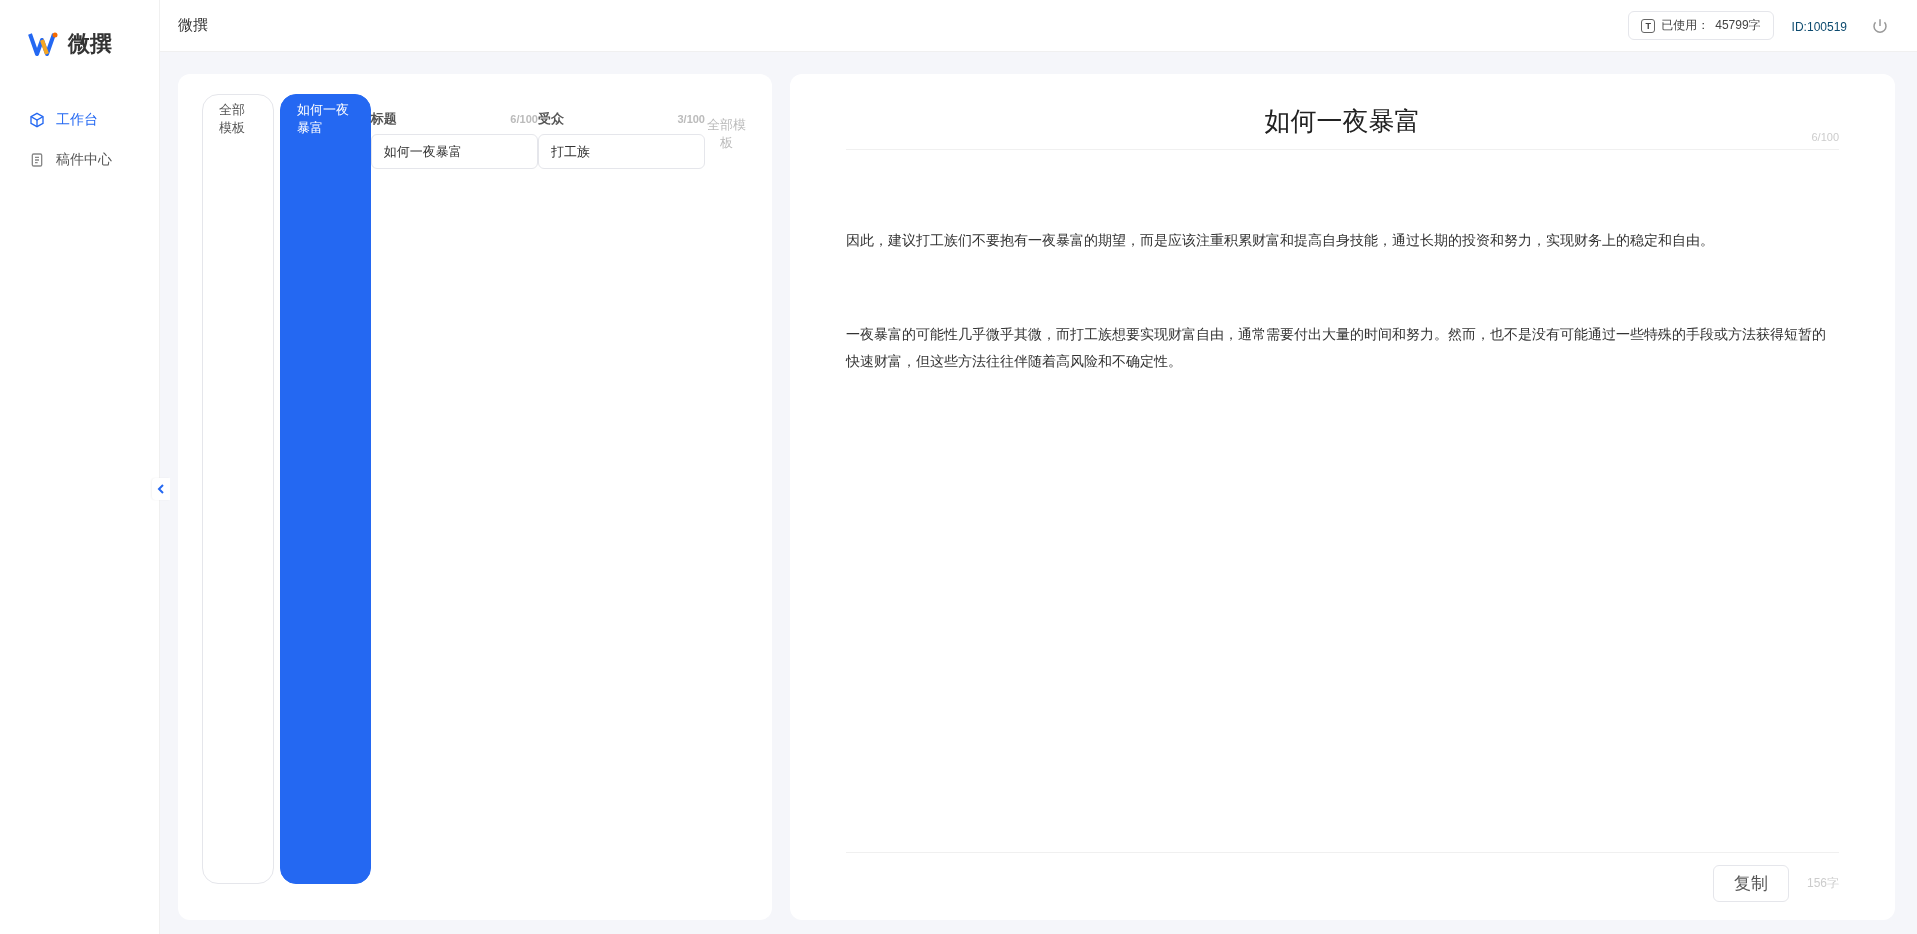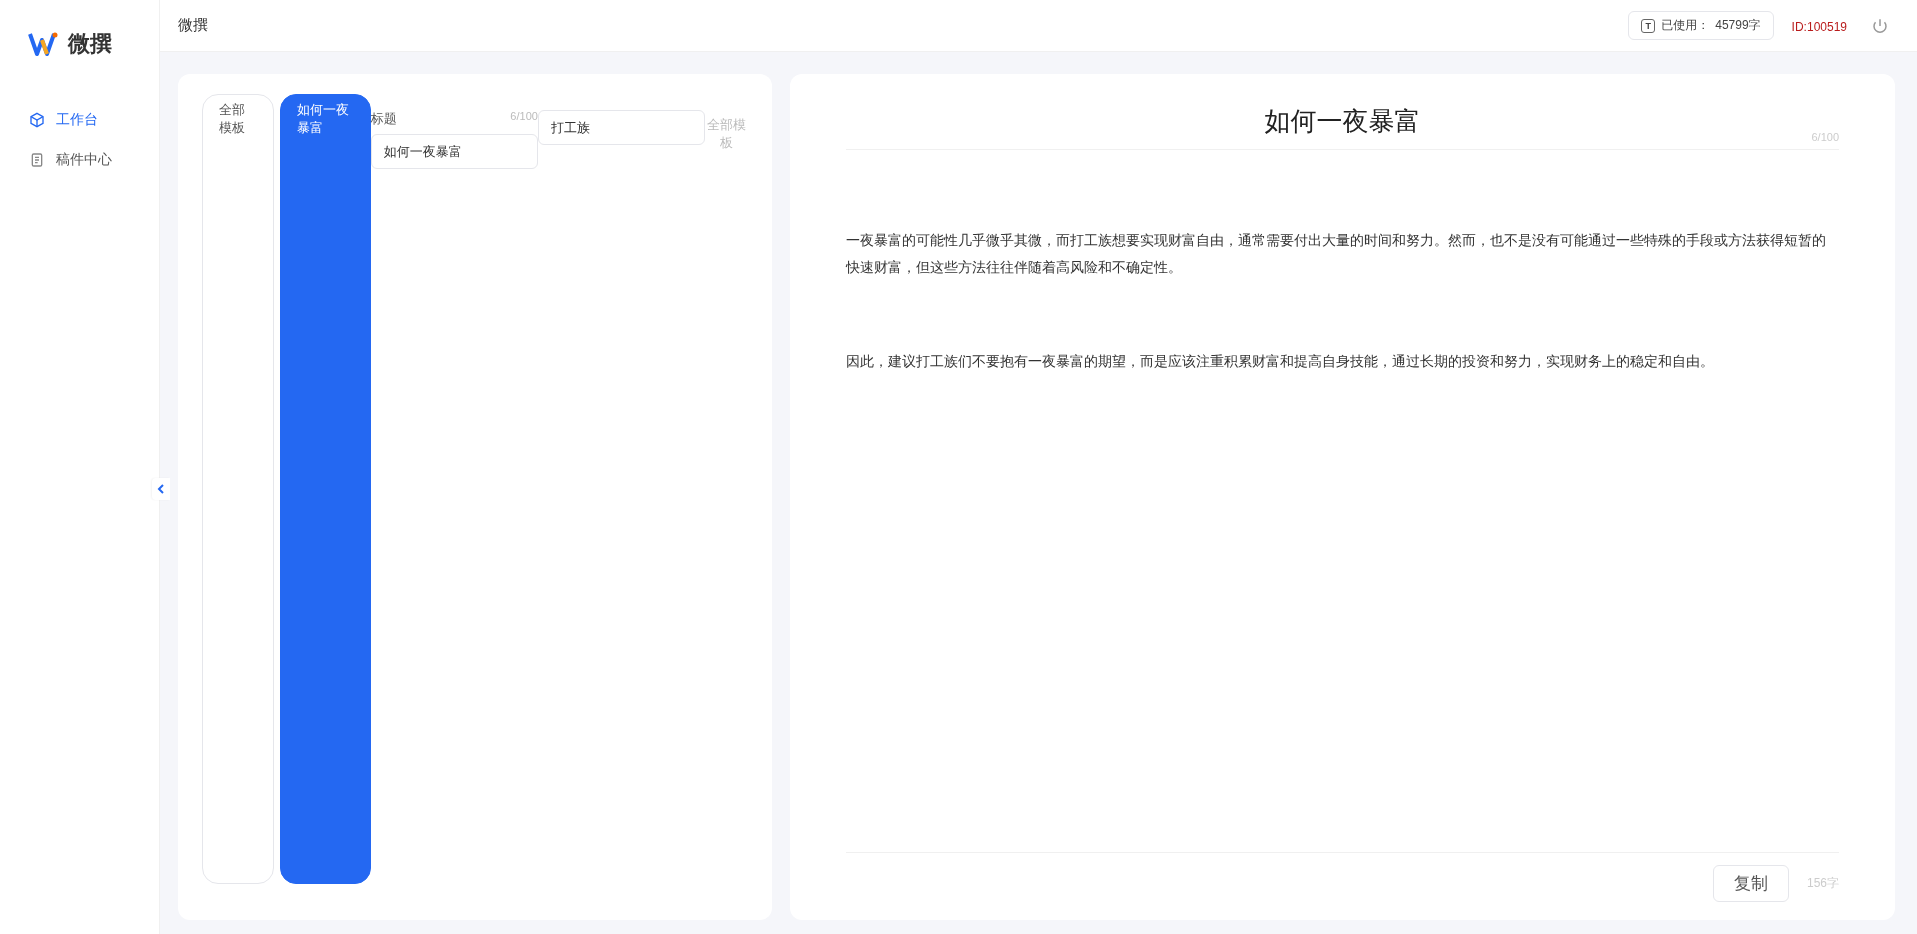--- a/index.html
+++ b/index.html
@@ -76,21 +76,21 @@
   border: 1px solid #e5e6eb;
   border-radius: 6px;
   padding: 5px 12px;
   display: flex; align-items: center; gap: 6px;
   font-size: 12px; color: #444;
 }
 .usage-badge .t-icon {
   width:14px;height:14px;border:1px solid #666;border-radius:3px;
   display:flex;align-items:center;justify-content:center;font-size:9px;font-weight:700;
 }
-.id-text { font-size: 12px; color: #b91c1c; }
+.id-text { font-size: 12px; color: #0c4a6e; }
 .power-btn { width: 30px; height: 30px; display:flex;align-items:center;justify-content:center;color:#999;cursor:pointer; }
 
 
 .content { flex: 1; display: flex; gap: 18px; padding: 22px 22px 14px 18px; background:#f5f6fa; overflow:hidden;}
 
 
 .panel-left {
   width: 594px;
   background: #fff;
   border-radius: 12px;
@@ -120,21 +120,21 @@
 .template-icon {
   width: 38px; height: 38px; border-radius: 8px;
   background: #fde9dd;
   display:flex;align-items:center;justify-content:center;
   color:#f56a00;
 }
 .template-title { font-size: 14px; font-weight: 600; color:#222; }
 .template-desc { font-size: 12px; color: #999; margin-top: 4px; }
 
 .form-group { margin-top: 16px; }
-.label-row { display:flex; align-items:flex-start; justify-content:space-between; margin-bottom:6px;}
+.label-row { display:flex; align-items:center; justify-content:space-between; margin-bottom:6px;font-weight:bold;}
 .field-label { font-size: 13px; color: #555; }
 .counter { font-size: 11px; color: #bbb; }
 .text-input {
   width: 100%;
   border: 1px solid #e5e6eb;
   border-radius: 6px;
   padding: 9px 12px;
   font-size: 13px;
   color: #333;
   outline: none;
@@ -274,35 +274,39 @@
 
         <div class="form-group">
           <div class="label-row">
             <span class="field-label">标题</span>
             <span class="counter">6/100</span>
           </div>
           <input class="text-input" value="如何一夜暴富" style="">
         </div>
 
         <div class="form-group">
+          <div class="label-row">
+            <span class="field-label">受众</span>
+            <span class="counter">3/100</span>
+          </div>
           <input class="text-input" value="打工族" style="">
         </div>
 
         <div class="clear-link">全部模板</div>
 
       </section>
 
       <section class="panel-right">
         <div class="output-title-row">
           <div class="output-title">如何一夜暴富</div>
           <div class="output-title-count">6/100</div>
         </div>
         <div class="output-body">
+          <p>因此，建议打工族们不要抱有一夜暴富的期望，而是应该注重积累财富和提高自身技能，通过长期的投资和努力，实现财务上的稳定和自由。</p>
           <p>一夜暴富的可能性几乎微乎其微，而打工族想要实现财富自由，通常需要付出大量的时间和努力。然而，也不是没有可能通过一些特殊的手段或方法获得短暂的快速财富，但这些方法往往伴随着高风险和不确定性。</p>
-          <p>因此，建议打工族们不要抱有一夜暴富的期望，而是应该注重积累财富和提高自身技能，通过长期的投资和努力，实现财务上的稳定和自由。</p>
         </div>
         <div class="panel-right-footer">
           <button class="copy-btn">复制</button>
           <span class="char-count">156字</span>
         </div>
       </section>
     </div>
   </div>
 </div>
 

